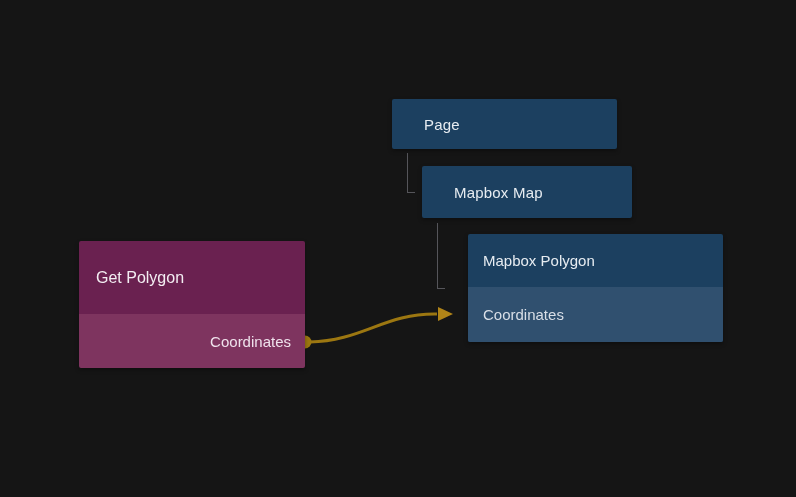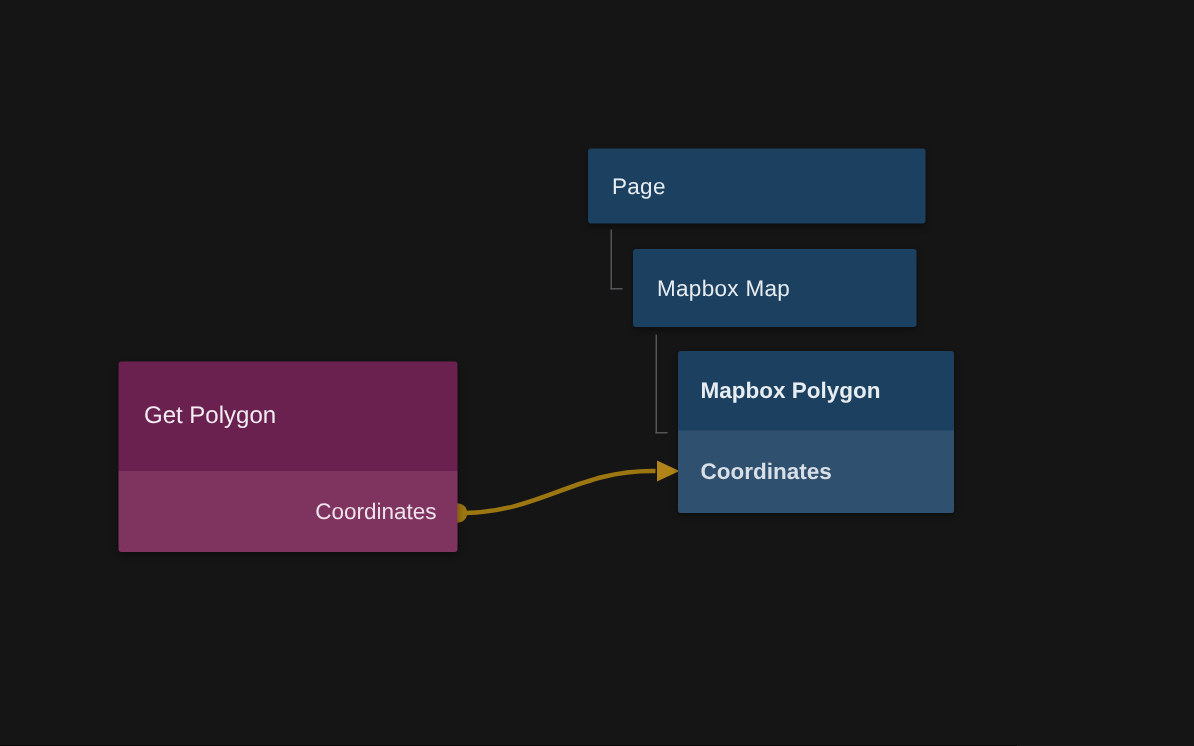--- a/index.html
+++ b/index.html
@@ -14,21 +14,21 @@
     position:absolute;
     border-radius:2px;
     box-shadow:0 2px 4px rgba(0,0,0,0.35);
     box-sizing:border-box;
   }
   .blue-node{
     background:var(--node-blue,#1c4060);
     display:flex;align-items:center;
     color:var(--label-light,#e7ecf1);
     font-size:15px;
-    padding-left:16px;
+    padding-left:32px;
   }
   .blue-node .lbl{letter-spacing:0.2px;}
   
   #mapbox-polygon{background:var(--node-blue,#1c4060);padding-left:0;display:block;}
   #mapbox-polygon .hdr{
     height:53px;display:flex;align-items:center;padding-left:15px;
     color:var(--label-light,#e7ecf1);font-size:15px;
   }
   #mapbox-polygon .input-row{
     height:55px;display:flex;align-items:center;padding-left:15px;
@@ -76,25 +76,25 @@
   <svg id="wire-svg">
     <path class="wire-path" d="M 310 342 C 362 341 385 313 437 314"></path>
     <circle class="port-dot" cx="305" cy="342" r="6.5"></circle>
     <polygon class="arrow-head" points="438,307 453,314 438,321"></polygon>
   </svg>
 
   <div class="node blue-node" style="left:392px;top:99px;width:225px;height:50px;">
     <span class="lbl">Page</span>
   </div>
 
-  <div class="node blue-node" style="left:422px;top:166px;width:189px;height:52px;">
+  <div class="node blue-node" style="left:422px;top:166px;width:210px;height:52px;">
     <span class="lbl">Mapbox Map</span>
   </div>
 
-  <div class="node" id="mapbox-polygon" style="left:452px;top:234px;width:184px;font-weight:bold;">
+  <div class="node" id="mapbox-polygon" style="left:468px;top:234px;width:255px;">
     <div class="hdr">
       <span>Mapbox Polygon</span>
     </div>
     <div class="input-row">
       <span>Coordinates</span>
     </div>
   </div>
 
   <div class="node" id="get-polygon">
     <div class="fn-hdr">

